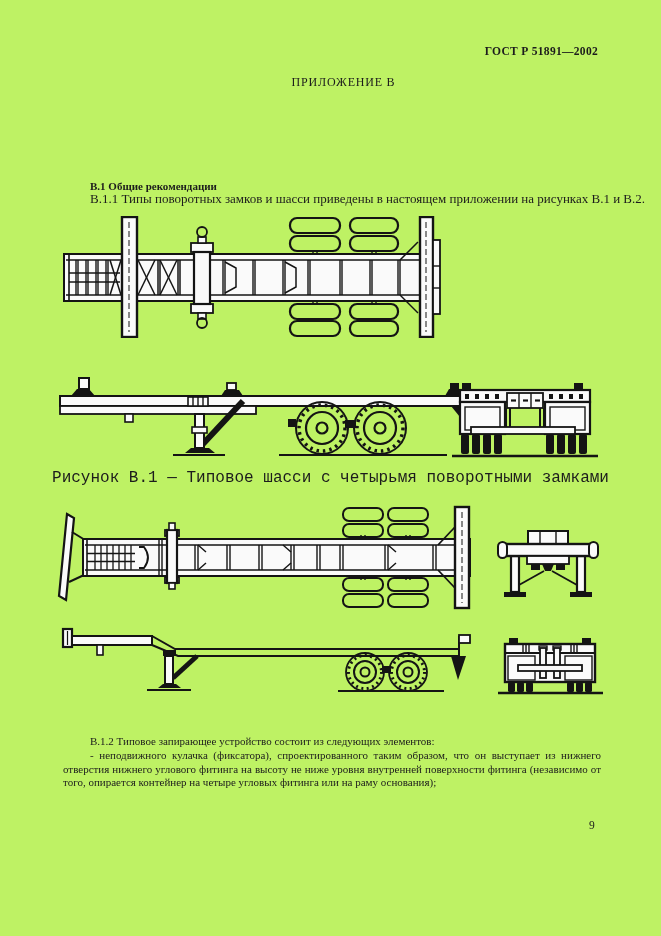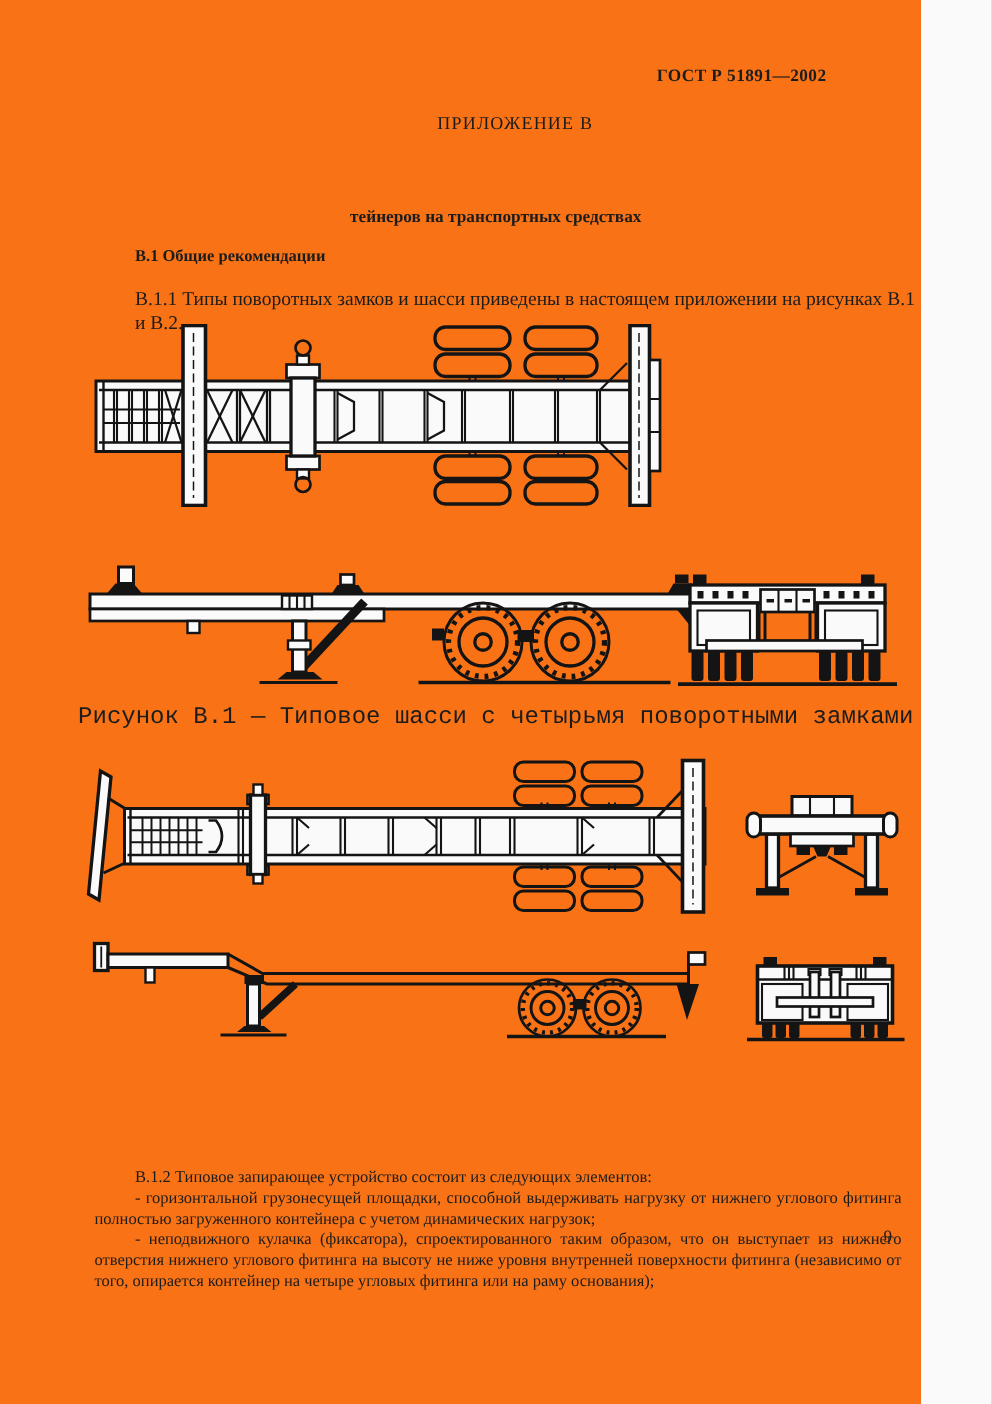--- a/index.html
+++ b/index.html
@@ -1,44 +1,43 @@
 <!DOCTYPE html>
 <html><head>
 <meta charset="utf-8">
 <style>
   html,body{margin:0;padding:0;background:#fafafa;}
-  .page{position:relative;width:614px;height:936px;background:#f97316;color:#1c1c1c;
+  .page{position:relative;width:661px;height:936px;background:#bef264;color:#1c1c1c;
         font-family:"Liberation Serif","DejaVu Serif",serif;overflow:hidden;}
   .abs{position:absolute;}
   .doc-header{top:45px;right:63px;font-weight:bold;font-size:11.5px;letter-spacing:.3px;}
   .appendix-title{top:75px;left:0;width:661px;text-align:center;font-size:12px;letter-spacing:.8px;padding-left:13px;}
   .appendix-subtitle{top:90px;left:0;width:661px;text-align:center;font-size:11px;}
   .main-heading{top:137px;left:40px;width:581px;text-align:center;font-weight:bold;
                 font-size:11.5px;line-height:16.5px;}
-  .sec-title{top:165px;left:90px;font-weight:bold;font-size:11px;}
+  .sec-title{top:180px;left:90px;font-weight:bold;font-size:11px;}
   .sec-p{top:191px;left:90px;font-size:13px;}
   .fig-caption{left:0;width:661px;text-align:center;font-size:16px;font-family:Liberation Mono, monospace;}
   .cap1{top:469px;} .cap2{top:704px;}
-  .b12-block{top:735px;left:63px;width:538px;font-size:11px;line-height:13.8px;text-align:justify;margin-top:44px;}
+  .b12-block{top:735px;left:63px;width:538px;font-size:11px;line-height:13.8px;text-align:justify;}
   .b12-block p{margin:0;text-indent:27px;}
   .page-num{top:819px;left:589px;font-size:11.5px;}
   .drawing{position:absolute;}
   svg{display:block;}
 </style>
 </head>
 <body>
 
 <div class="page">
 
   <div class="abs doc-header">ГОСТ Р 51891—2002</div>
 
   <div class="abs appendix-title">ПРИЛОЖЕНИЕ В</div>
 
   <div class="abs main-heading">
-    <div>тейнеров на транспортных средствах</div>
   </div>
 
   <div class="abs sec-title">В.1 Общие рекомендации</div>
   <div class="abs sec-p">В.1.1 Типы поворотных замков и шасси приведены в настоящем приложении на рисунках В.1 и В.2.</div>
 
   <svg class="drawing" style="left:58px;top:216px" width="385" height="122" viewBox="0 0 385 122">
     <g stroke="#141414" fill="none" stroke-width="2">
 
       <g stroke-width="2.2">
         <rect x="232" y="2" width="50" height="15" rx="7"></rect>
@@ -378,19 +377,18 @@
           <rect x="521" y="60" width="7" height="10" rx="1.5"></rect>
         <rect x="530" y="60" width="7" height="10" rx="1.5"></rect>
       </g>
       <line x1="443" y1="71" x2="548" y2="71" stroke-width="2.4"></line>
     </g>
   </svg>
 
 
   <div class="abs b12-block">
     <p>В.1.2 Типовое запирающее устройство состоит из следующих элементов:</p>
-    <p>- горизонтальной грузонесущей площадки, способной выдерживать нагрузку от нижнего углового фитинга полностью загруженного контейнера с учетом динамических нагрузок;</p>
     <p>- неподвижного кулачка (фиксатора), спроектированного таким образом, что он выступает из нижнего отверстия нижнего углового фитинга на высоту не ниже уровня внутренней поверхности фитинга (независимо от того, опирается контейнер на четыре угловых фитинга или на раму основания);</p>
   </div>
 
   <div class="abs page-num">9</div>
 
 </div>
 
 </body></html>

